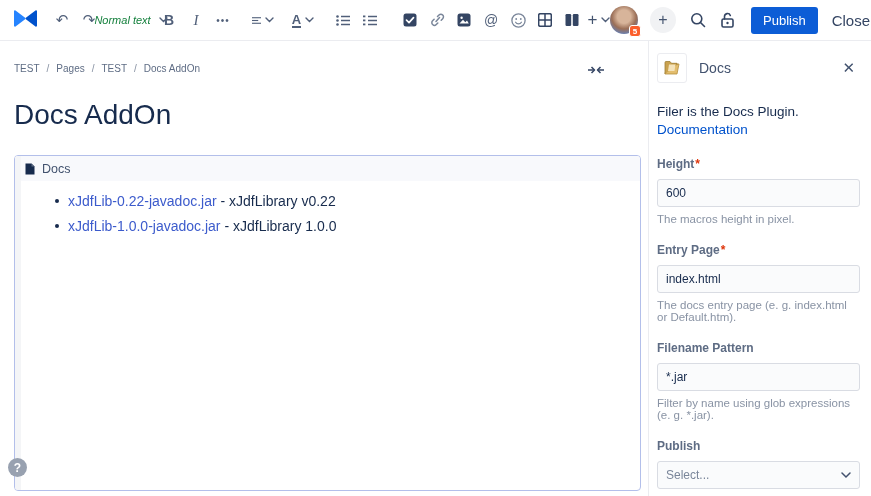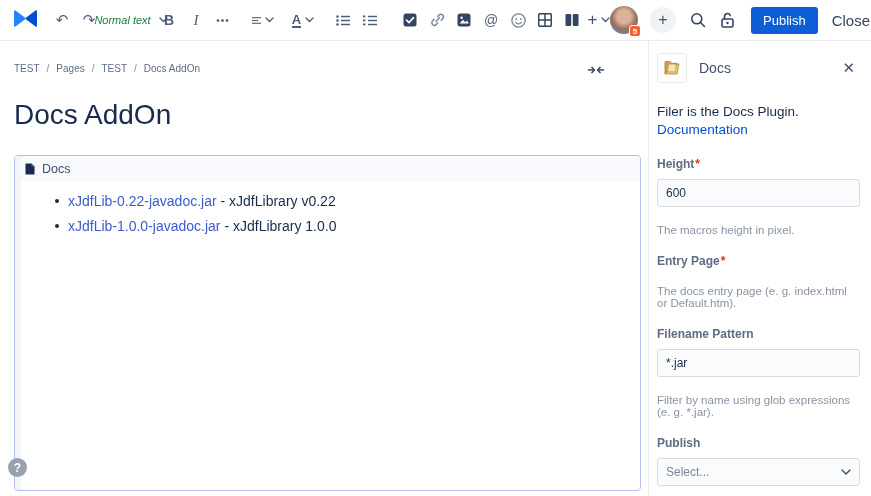--- a/index.html
+++ b/index.html
@@ -76,21 +76,21 @@
   .sb-desc { margin-top:20px; font-size:13.5px; color:#172B4D; line-height:1.35; }
   .sb-desc a { color:#0052CC; text-decoration:none; cursor:pointer; }
   .field { margin-top:18px; }
   .field-label { font-size:12px; font-weight:bold; color:#5E6C84; }
   .req { color:#DE350B; margin-left:1px; }
   .field input, .fake-select { margin-top:8px; width:203px; height:28px; border:1px solid #d9dce3;
     border-radius:3px; background:#fafbfc; font-size:12px; color:#172B4D; padding:0 8px;
     font-family:"Liberation Sans", sans-serif; }
   .fake-select { display:flex; align-items:center; color:#7A869A; cursor:pointer; }
   .fake-select .sel-chev { margin-left:auto; display:flex; }
-  .field-help { margin-top:17px; font-size:11.5px; color:#8993A4; }
+  .field-help { margin-top:6px; font-size:11.5px; color:#8993A4; }
 </style>
 </head>
 <body>
 
 <div class="stage">
 
   <div class="toolbar">
     <span class="logo">
       <svg width="23" height="23" viewBox="0 0 24 24">
         <polygon points="1,4.5 11,12 1,19.5" fill="#2684FF" stroke="#2684FF" stroke-width="2" stroke-linejoin="round"></polygon>
@@ -304,20 +304,21 @@
         <span>Height</span><span class="req">*</span>
       </div>
       <input type="text" value="600" style="">
       <div class="field-help">The macros height in pixel.</div>
     </div>
 
     <div class="field">
       <div class="field-label">
         <span>Entry Page</span><span class="req">*</span>
       </div>
+      <input type="text" value="index.html" style="">
       <div class="field-help">The docs entry page (e. g. index.html or Default.htm).</div>
     </div>
 
     <div class="field">
       <div class="field-label">Filename Pattern</div>
       <input type="text" value="*.jar" style="">
       <div class="field-help">Filter by name using glob expressions (e. g. *.jar).</div>
     </div>
 
     <div class="field">

